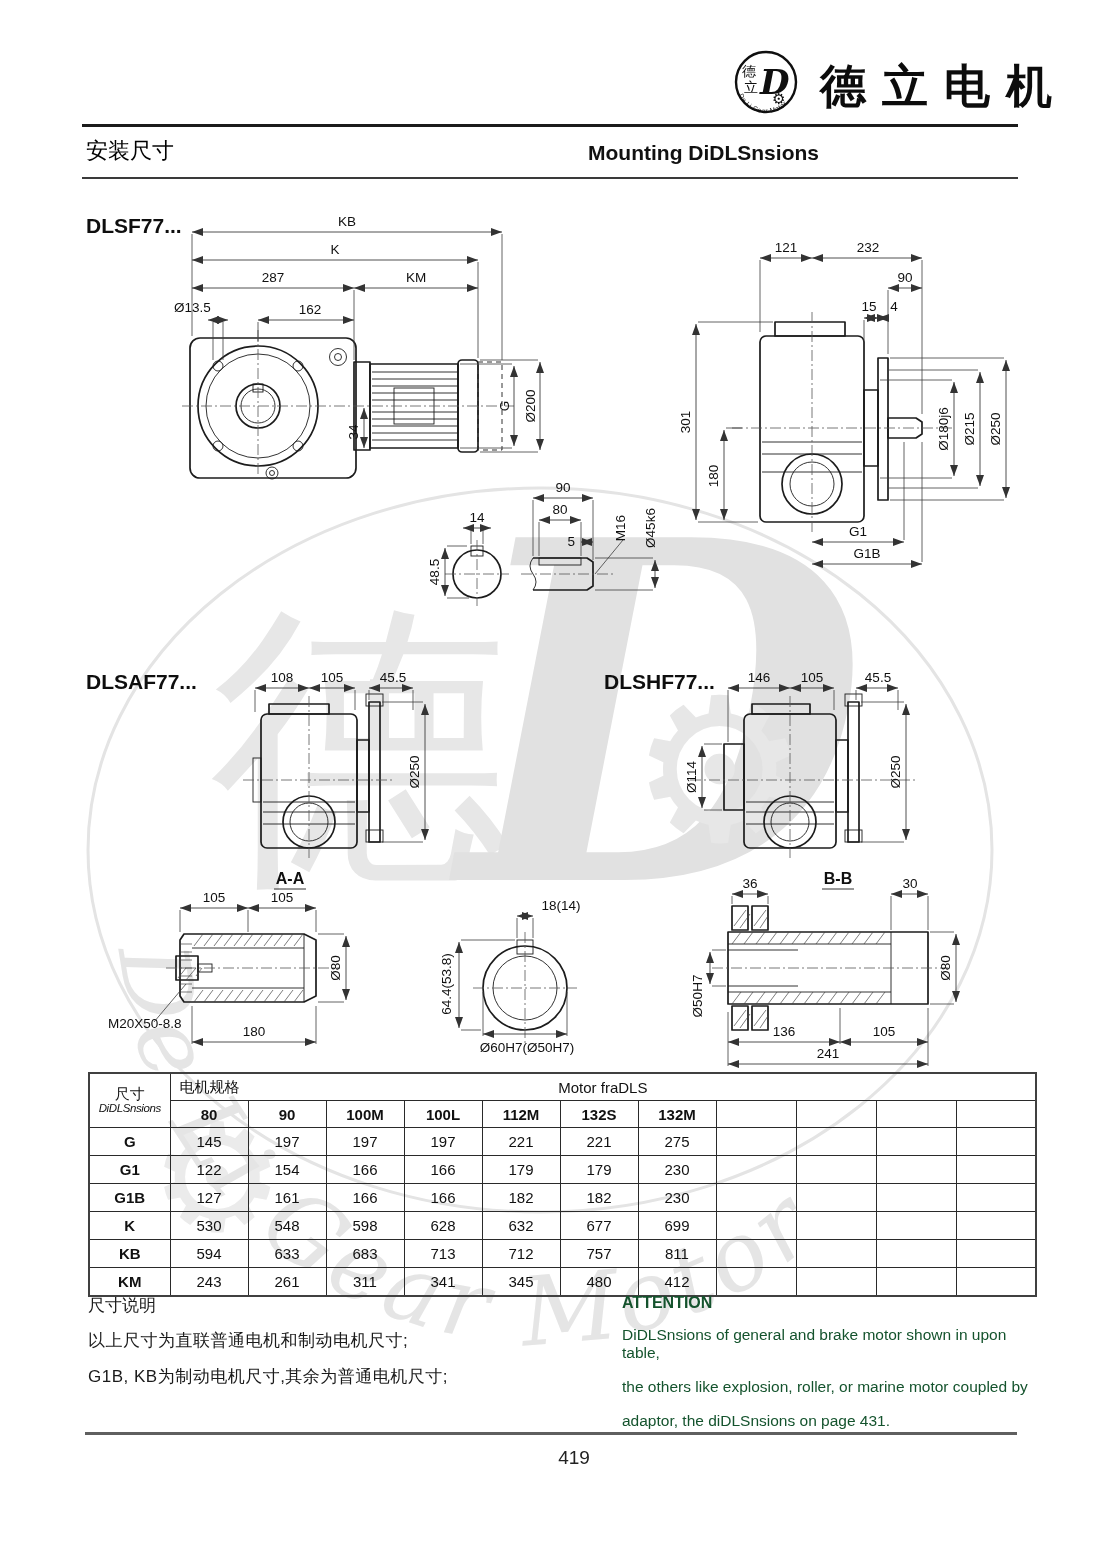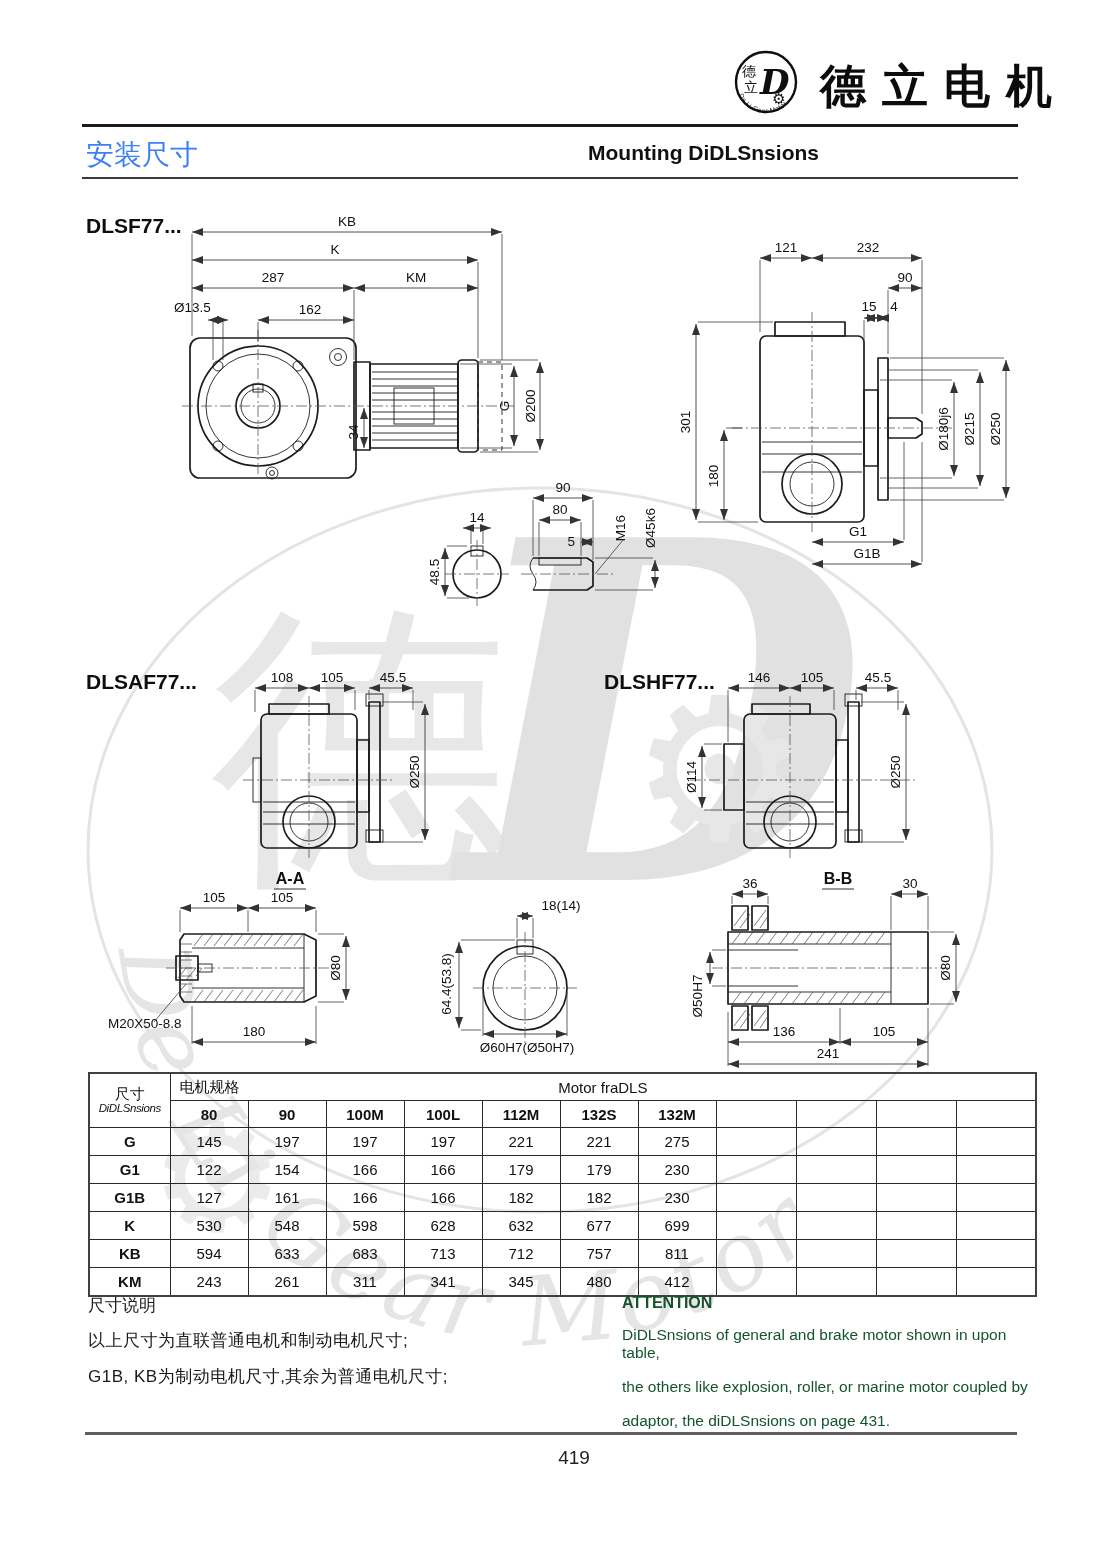--- a/index.html
+++ b/index.html
@@ -5,21 +5,21 @@
   html,body{margin:0;padding:0;background:#f2f2f2;}
   #page{position:relative;width:1100px;height:1555px;background:#fff;margin:0 auto;
         font-family:"Liberation Sans",sans-serif;color:#111;overflow:hidden;}
   .abs{position:absolute;}
 
   
   #brand{left:820px;top:56px;font-family:"DejaVu Serif",serif;font-weight:700;
          font-size:46px;letter-spacing:16px;color:#0c0c0c;}
   #rule-top{left:82px;top:124px;width:936px;height:3px;background:#1b1b1b;}
   #rule-title{left:82px;top:177px;width:936px;height:1.6px;background:#3a3a3a;}
-  #title-cn{left:86px;top:136px;font-size:28px;color:#3b82f6;}
+  #title-cn{left:86px;top:136px;font-size:22px;color:#000000;}
   #title-en{left:588px;top:141px;font-size:21px;font-weight:700;color:#111;}
 
   .model-label{font-size:21px;font-weight:700;color:#0e0e0e;}
 
   
   .part{fill:none;stroke:#1c1c1c;stroke-width:1.7;stroke-linejoin:round;}
   .part2{fill:none;stroke:#1c1c1c;stroke-width:0.9;}
   .cl{stroke:#555;stroke-width:0.8;fill:none;stroke-dasharray:11 3 2 3;}
   .ext{stroke:#3c3c3c;stroke-width:0.8;fill:none;}
   .dim{stroke:#3c3c3c;stroke-width:0.9;fill:none;}

